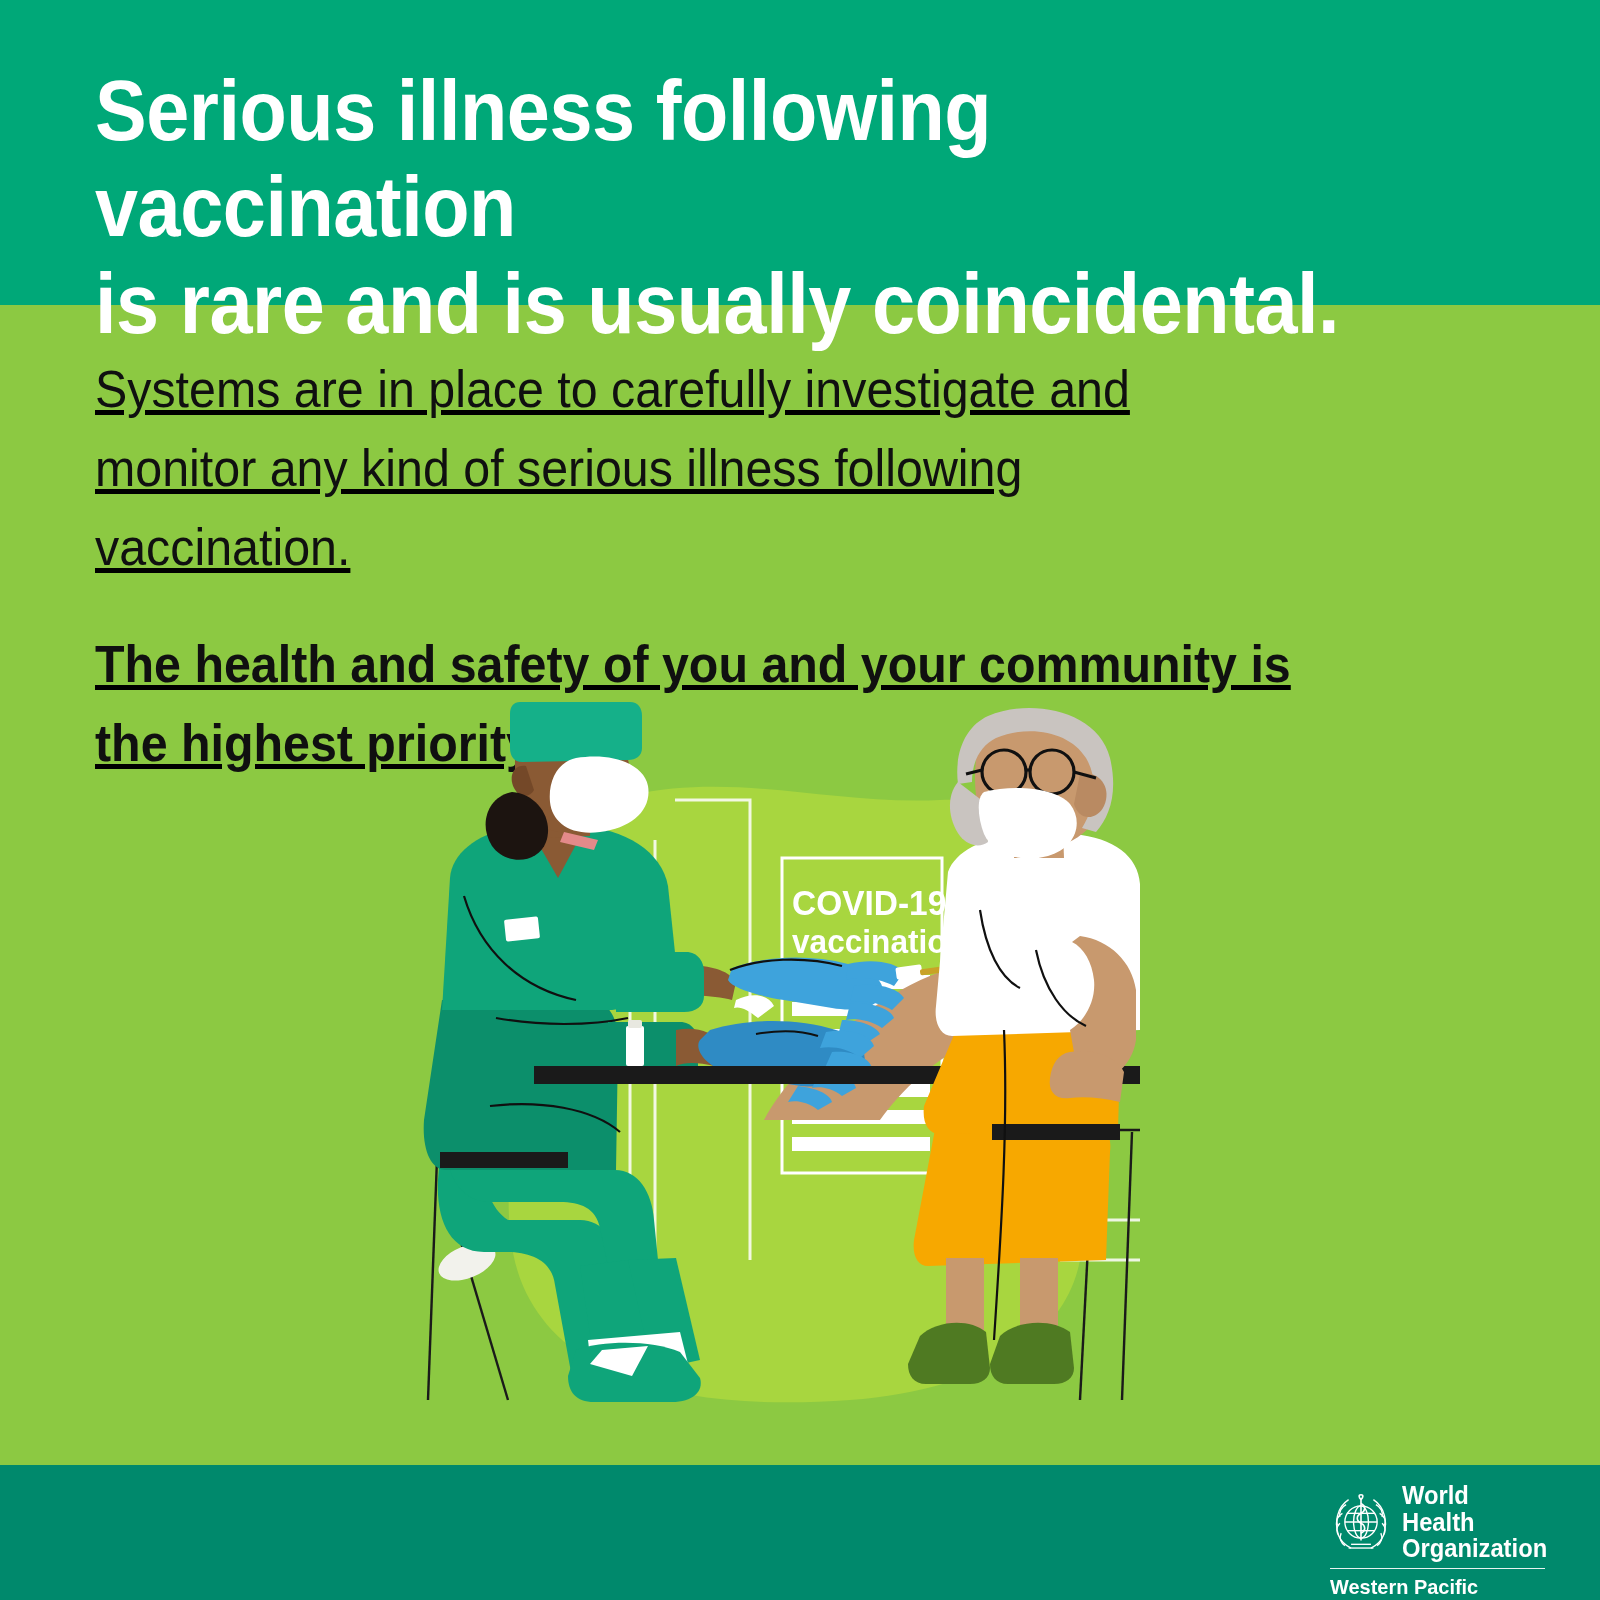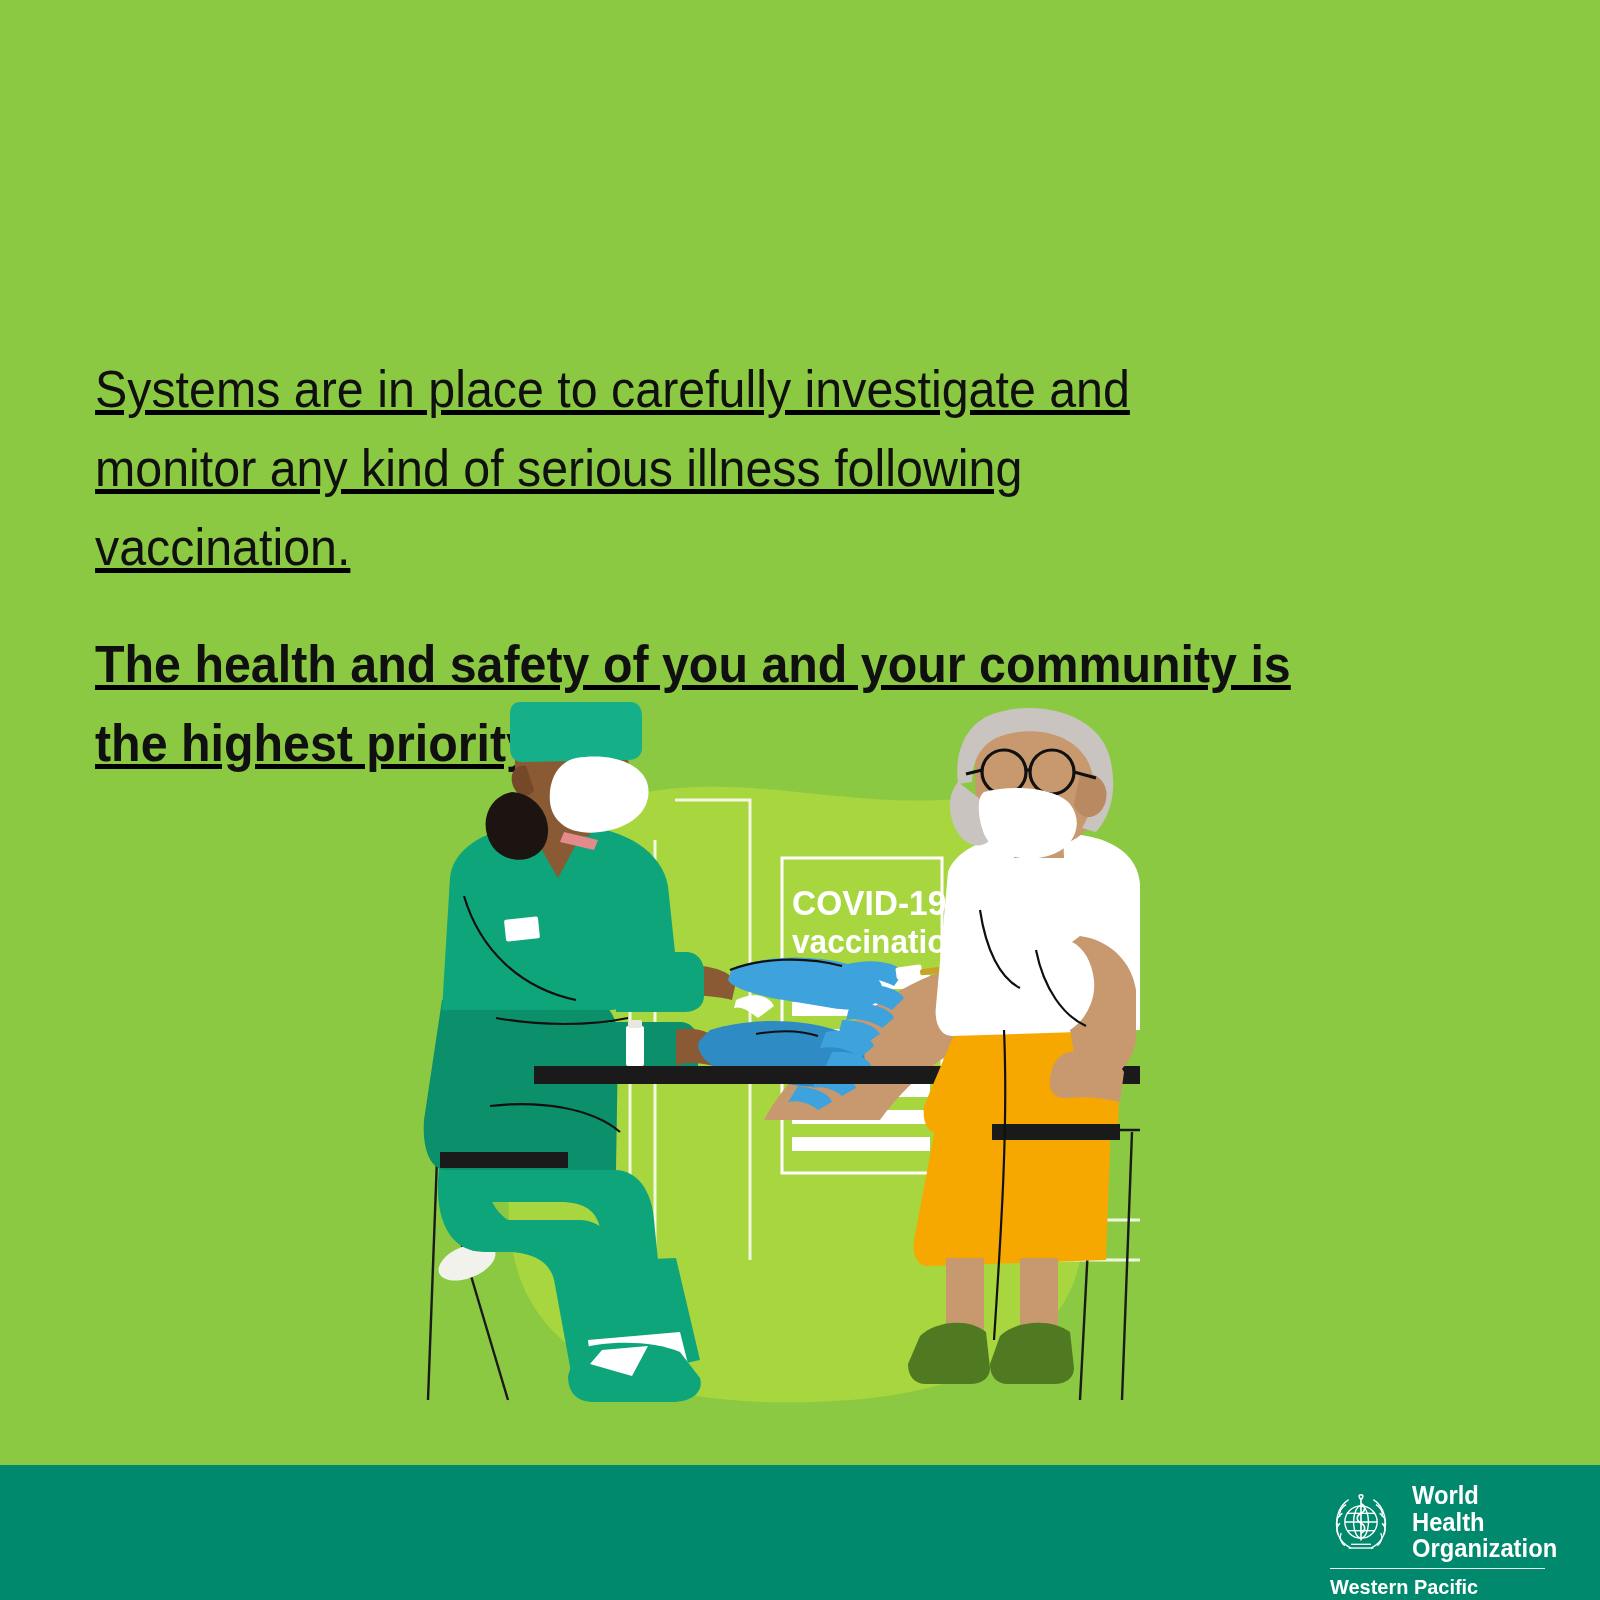--- a/index.html
+++ b/index.html
@@ -58,21 +58,21 @@
 
   
   .who-logo {
     position:absolute;
     right:55px; top:1482px;
     display:flex;
     flex-direction:column;
     align-items:flex-start;
     width:215px;
   }
-  .who-top { display:flex; align-items:center; gap:20px; }
+  .who-top { display:flex; align-items:center; gap:10px; }
   .who-emblem { width:62px; height:62px; flex:0 0 auto; display:block; }
   .who-words {
     color:#FFFFFF;
     font-weight:bold;
     font-size:25px;
     line-height:1.06;
     transform:scaleX(0.95);
     transform-origin:left center;
     white-space:pre-line;
   }
@@ -98,20 +98,24 @@
     left:380px; top:700px;
     width:760px; height:720px;
   }
   .illustration svg { display:block; width:100%; height:100%; }
 </style>
 </head>
 <body>
 
 <div class="poster">
 
+  <div class="header">
+    <div class="header-title">Serious illness following vaccination
+is rare and is usually coincidental.</div>
+  </div>
 
   <div class="body-text">
     <div class="para regular">Systems are in place to carefully investigate and
 monitor any kind of serious illness following
 vaccination.</div>
     <div class="para bold">The health and safety of you and your community is
 the highest priority.</div>
   </div>
 
   <div class="illustration">

